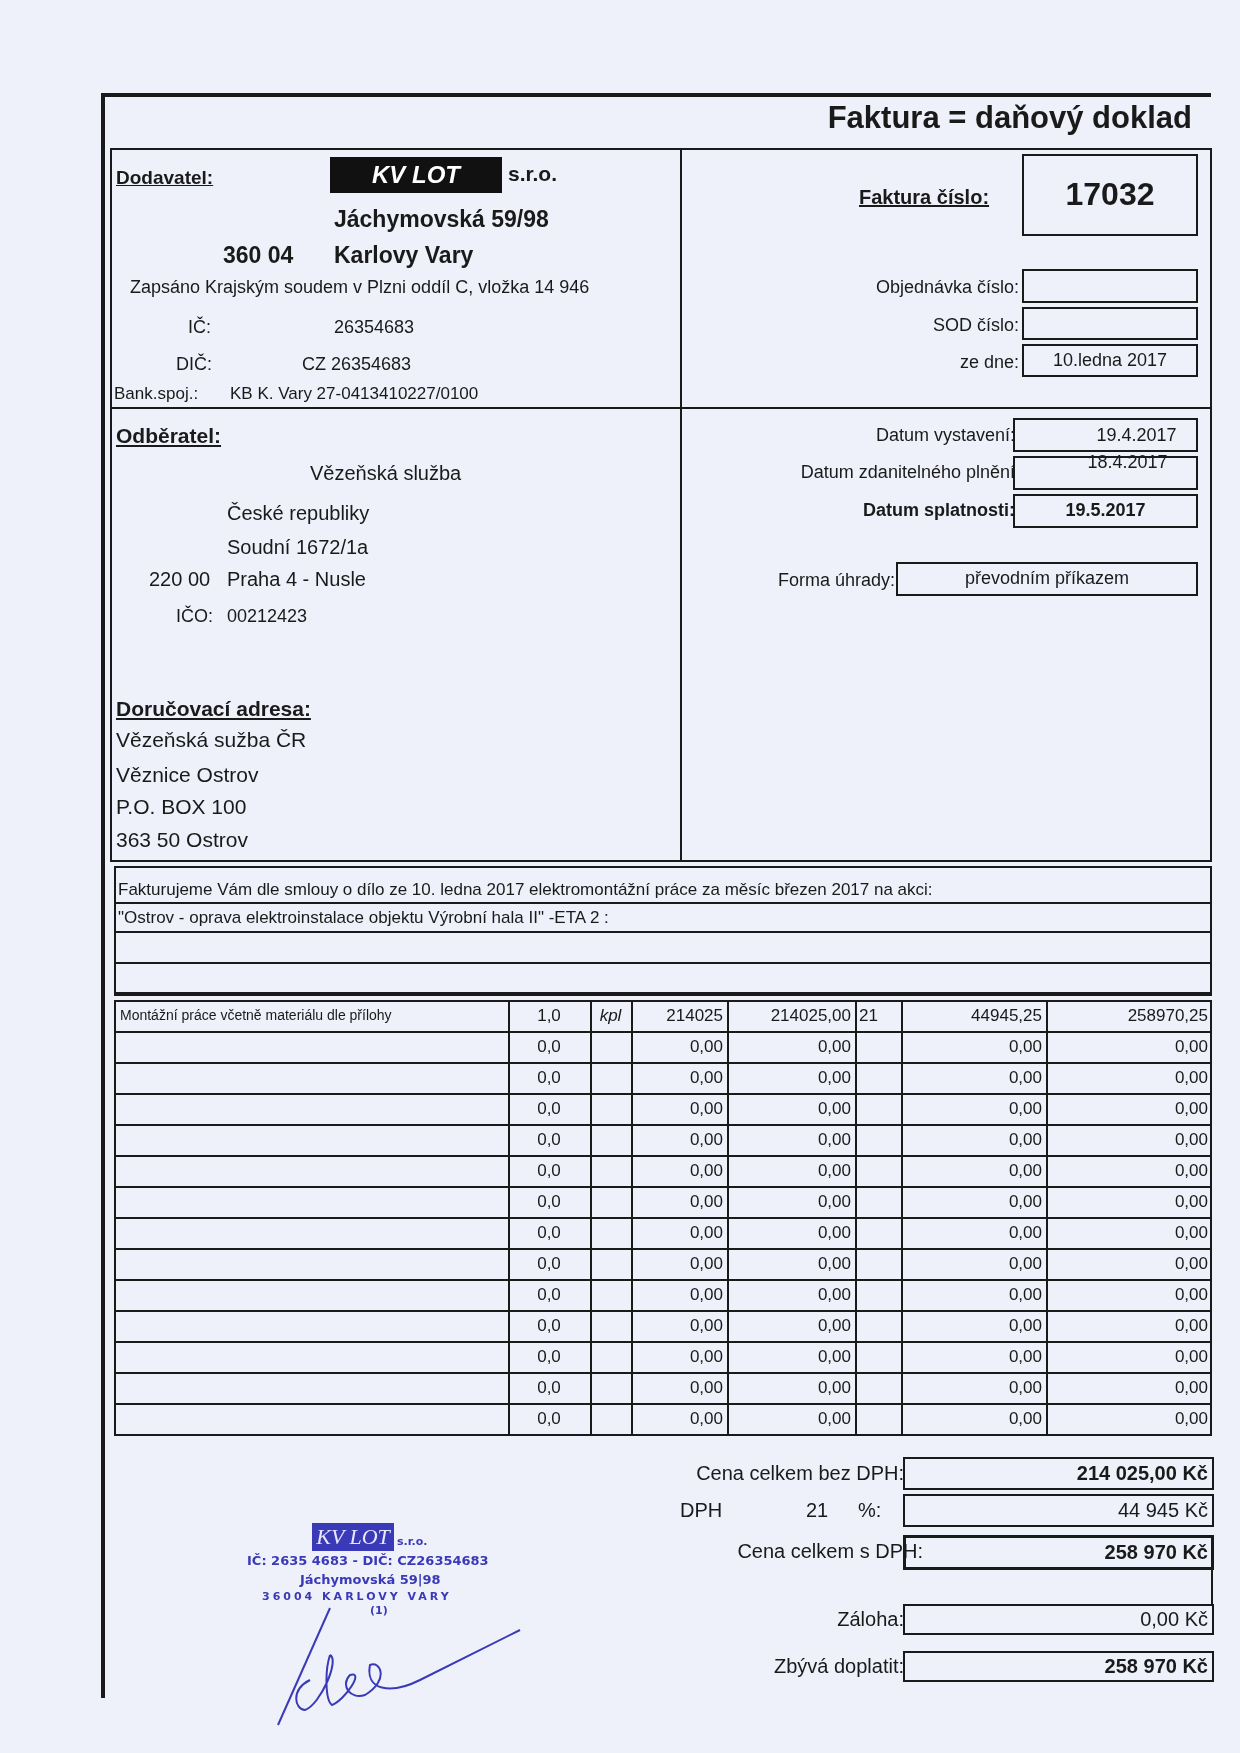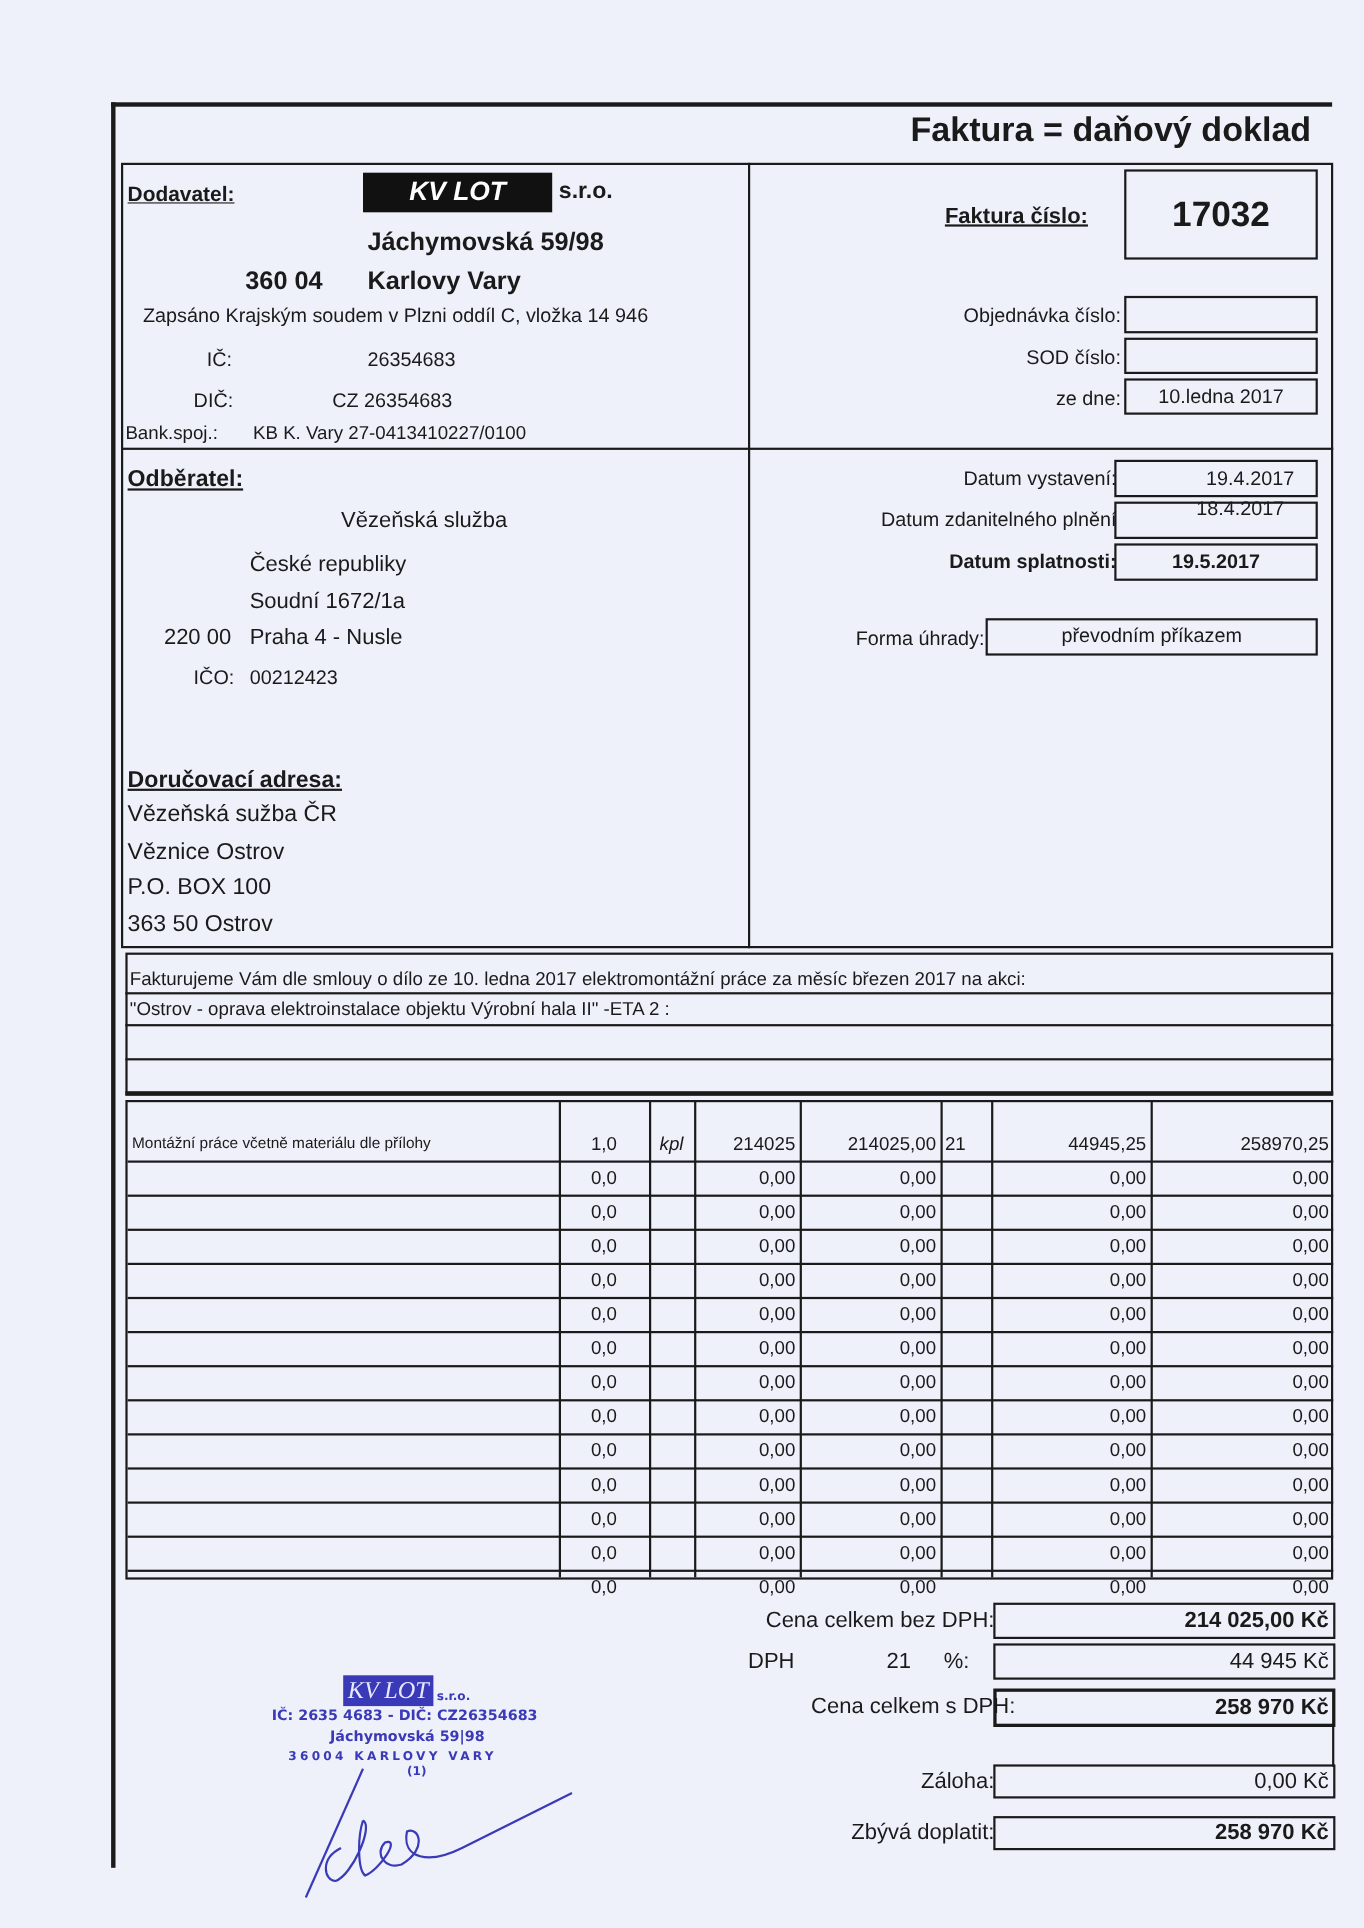--- a/index.html
+++ b/index.html
@@ -6,21 +6,21 @@
   body{width:1240px;height:1753px;background:#eef0fa;position:relative;overflow:hidden;font-family:"Liberation Sans",sans-serif;color:#1a1a1a;}
   .abs{position:absolute;}
   .b{font-weight:bold;}
   .u{text-decoration:underline;}
   .box{position:absolute;border:2px solid #1a1a1a;box-sizing:border-box;background:transparent;}
   .line{position:absolute;background:#1a1a1a;}
   .t{position:absolute;white-space:nowrap;}
   .r{text-align:right;}
   .c{text-align:center;}
   
-  .row{position:absolute;left:116px;width:1096px;height:31px;margin-top:24px;}
+  .row{position:absolute;left:116px;width:1096px;height:31px;}
   .cell{position:absolute;top:0;height:31px;line-height:31px;font-size:17px;white-space:nowrap;box-sizing:border-box;padding:0 4px;}
   .stamp{color:#3a3ab8;font-family:"DejaVu Sans",sans-serif;}
 </style>
 </head>
 <body>
 
 <div class="line" style="left:101px;top:93px;width:1110px;height:4px;"></div>
 <div class="line" style="left:101px;top:93px;width:4px;height:1605px;"></div>
 <div class="t b" style="right:48px;top:100px;font-size:31px;">Faktura = daňový doklad</div>
 

